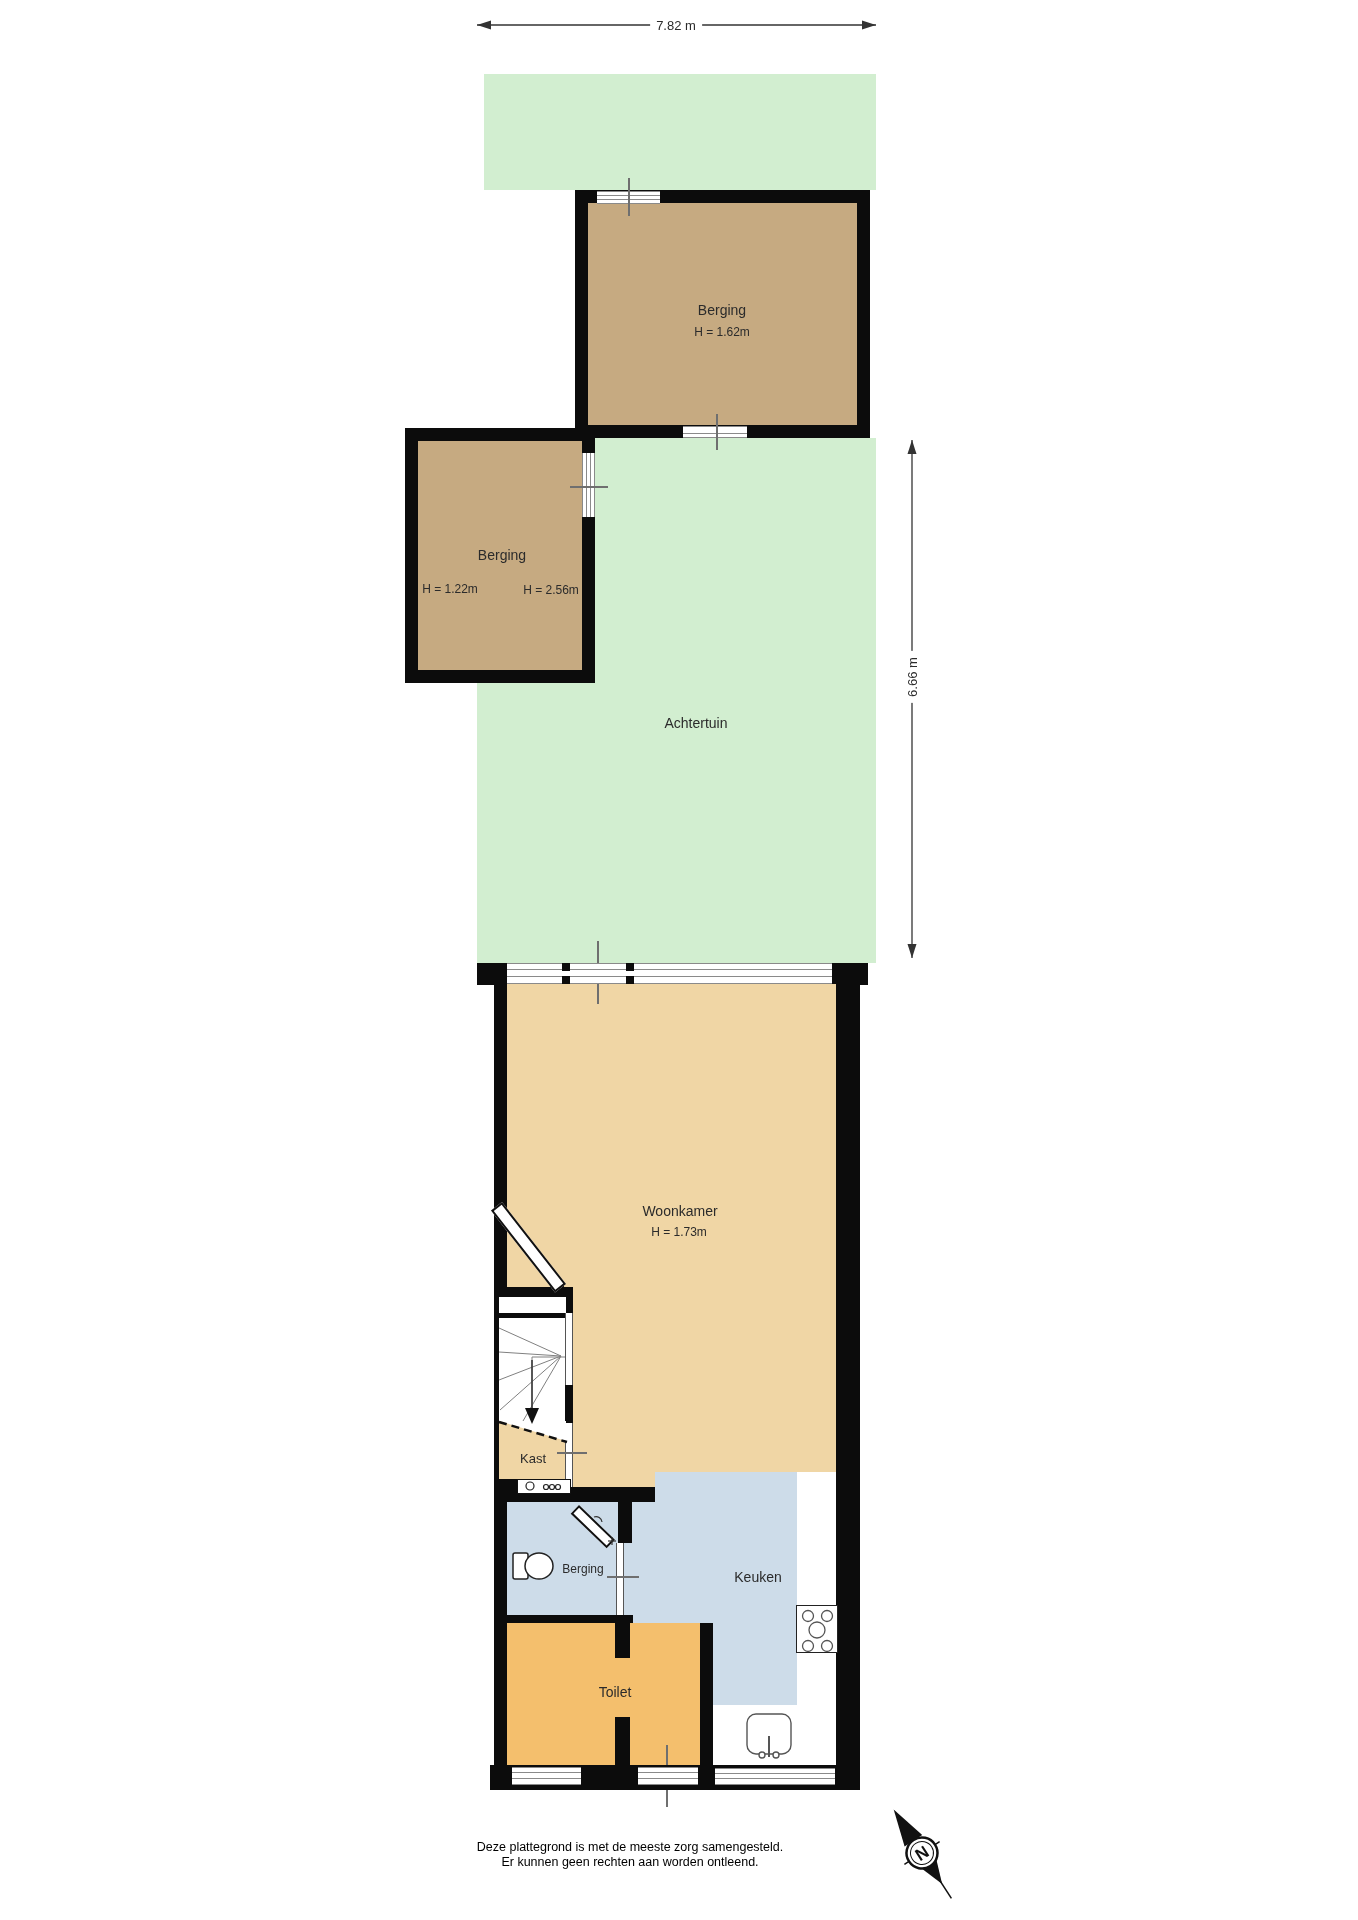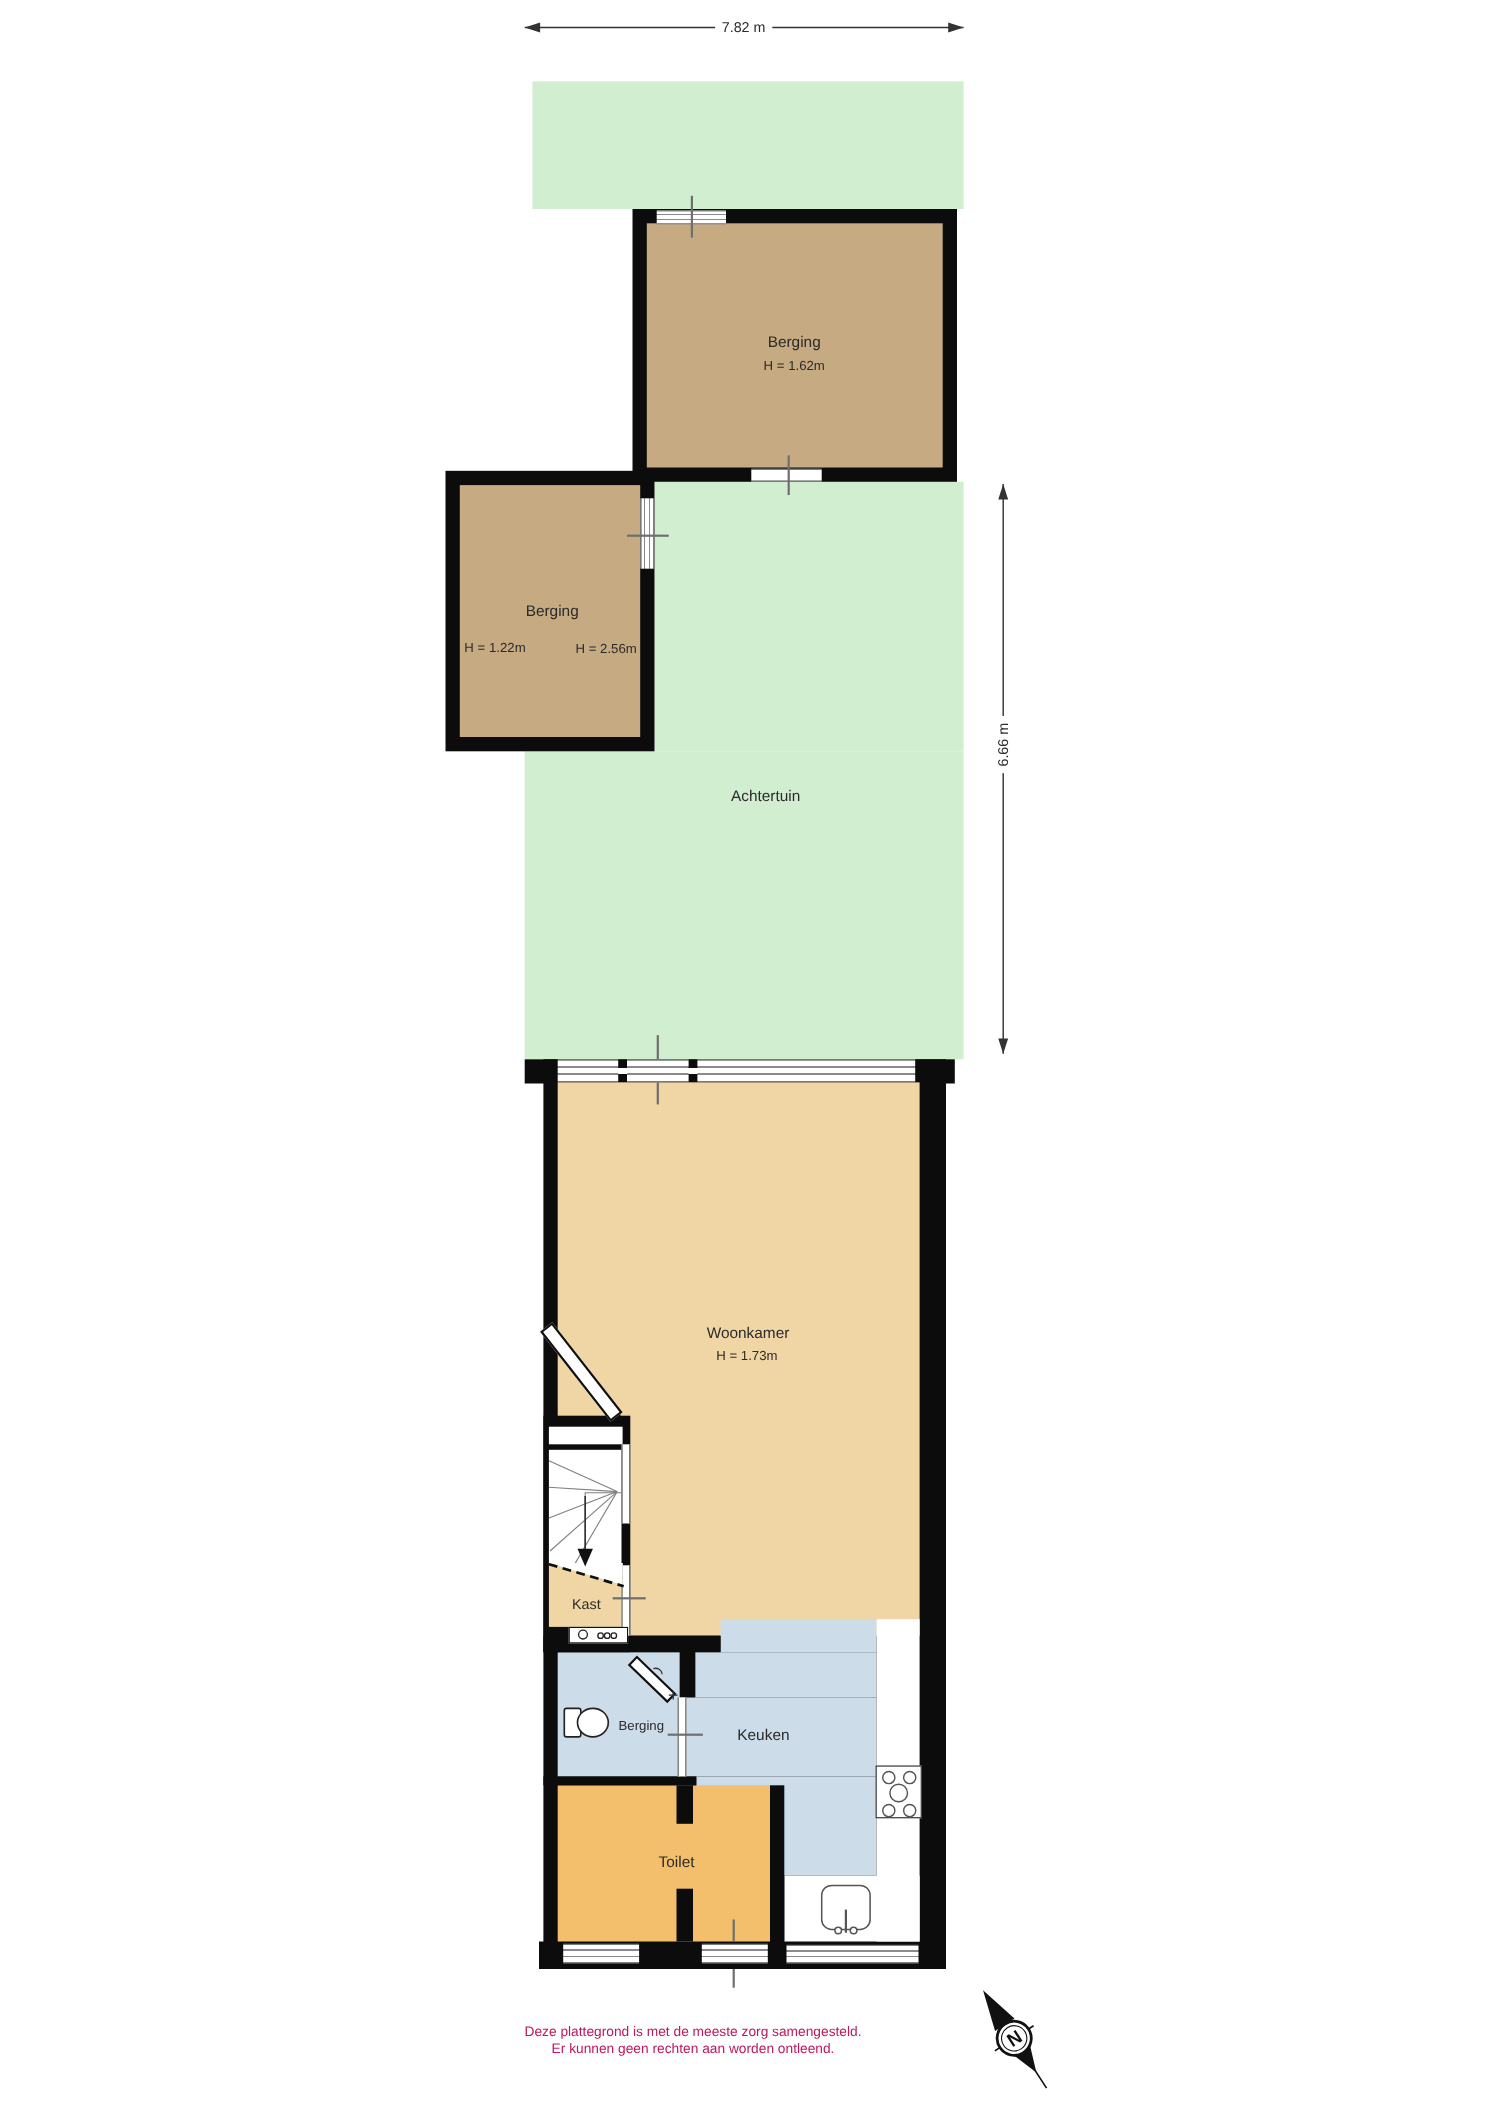--- a/index.html
+++ b/index.html
@@ -19,21 +19,21 @@
          border-left:1.5px solid var(--glass-line,#8a8a8a);border-right:1.5px solid var(--glass-line,#8a8a8a);box-sizing:border-box;}
   .mullion{background:linear-gradient(to bottom,var(--wall,#0c0c0c) 0 38%,#fff 38% 62%,var(--wall,#0c0c0c) 62% 100%);}
   .glass-v{background:#fff;border-left:1.5px solid #555;border-right:1.5px solid #555;box-sizing:border-box;}
   .tick{background:var(--tick,#6f6f6f);}
   .door-leaf{background:#fff;border:2px solid #111;box-sizing:border-box;transform-origin:top left;}
   .lbl{position:absolute;transform:translate(-50%,-50%);white-space:nowrap;font-size:14px;}
   .lbl.small{font-size:12px;}
   .chip{background:#fff;padding:0 6px;font-size:13px;}
   .chip.rot{transform:translate(-50%,-50%) rotate(-90deg);}
   .disclaimer{position:absolute;left:630px;top:1840px;transform:translateX(-50%);
-              text-align:center;font-size:12.5px;line-height:15px;color:#be185d;}
+              text-align:center;font-size:12.5px;line-height:15px;color:#000000;}
   svg{position:absolute;left:0;top:0;pointer-events:none;}
 </style>
 </head>
 <body>
 
 <div id="canvas">
 
   <div class="abs garden" style="left:484px;top:74px;width:392px;height:116px;"></div>
   <div class="abs garden" style="left:595px;top:438px;width:281px;height:245px;"></div>
   <div class="abs garden" style="left:477px;top:683px;width:399px;height:280px;"></div>
@@ -185,21 +185,21 @@
   <div class="lbl small" style="left:450px;top:589px;">H = 1.22m</div>
   <div class="lbl small" style="left:551px;top:590px;">H = 2.56m</div>
 
   <div class="lbl" style="left:696px;top:723px;">Achtertuin</div>
 
   <div class="lbl" style="left:680px;top:1211px;">Woonkamer</div>
   <div class="lbl small" style="left:679px;top:1232px;">H = 1.73m</div>
 
   <div class="lbl" style="left:533px;top:1458px;font-size:13px;">Kast</div>
   <div class="lbl small" style="left:583px;top:1569px;">Berging</div>
-  <div class="lbl" style="left:694px;top:1577px;">Keuken</div>
+  <div class="lbl" style="left:758px;top:1577px;">Keuken</div>
   <div class="lbl" style="left:615px;top:1692px;">Toilet</div>
 
   <div class="disclaimer">
     <div>Deze plattegrond is met de meeste zorg samengesteld.</div>
     <div>Er kunnen geen rechten aan worden ontleend.</div>
   </div>
 
 </div>
 
 </body></html>

